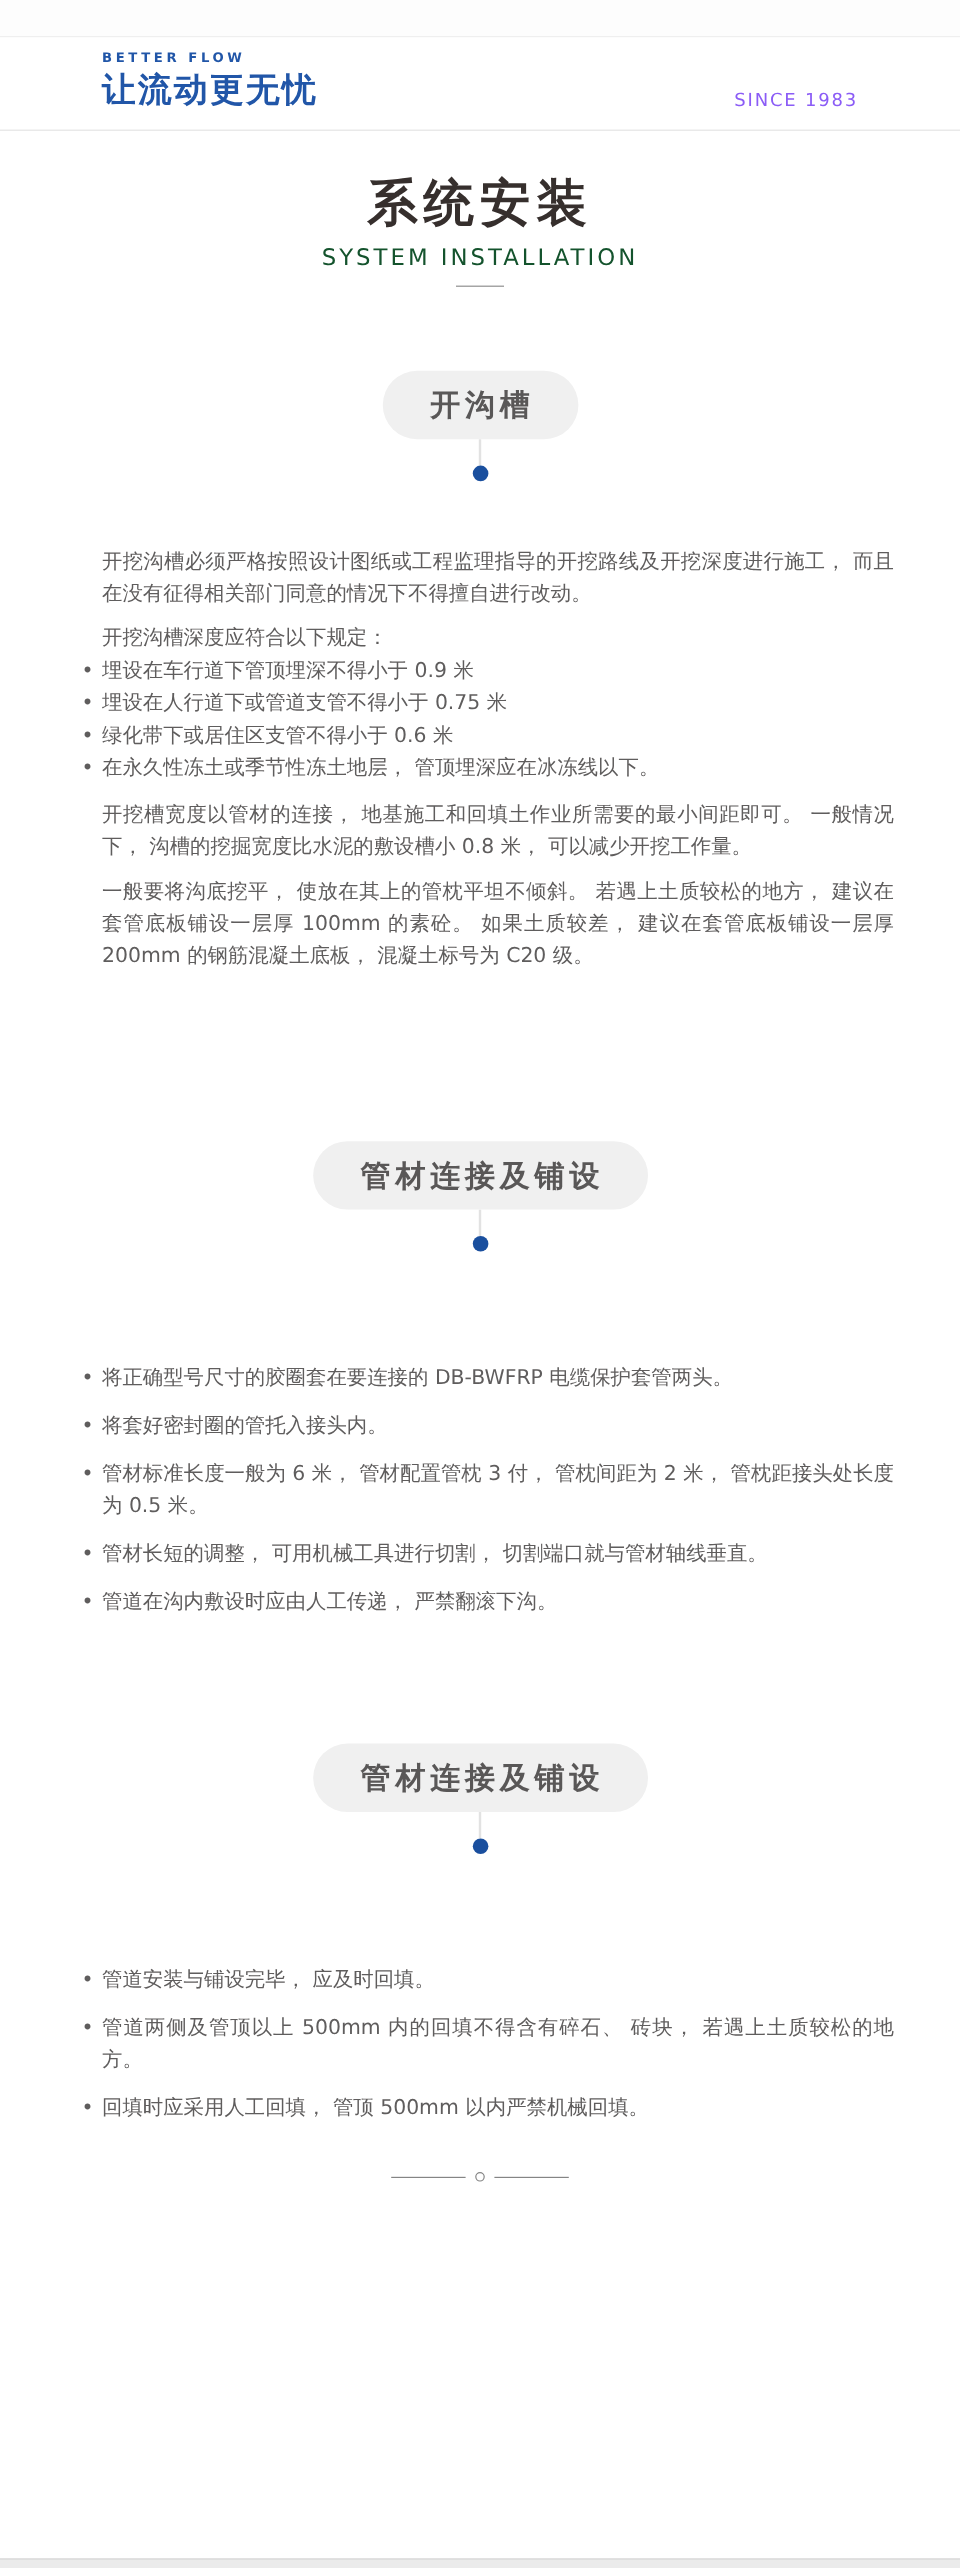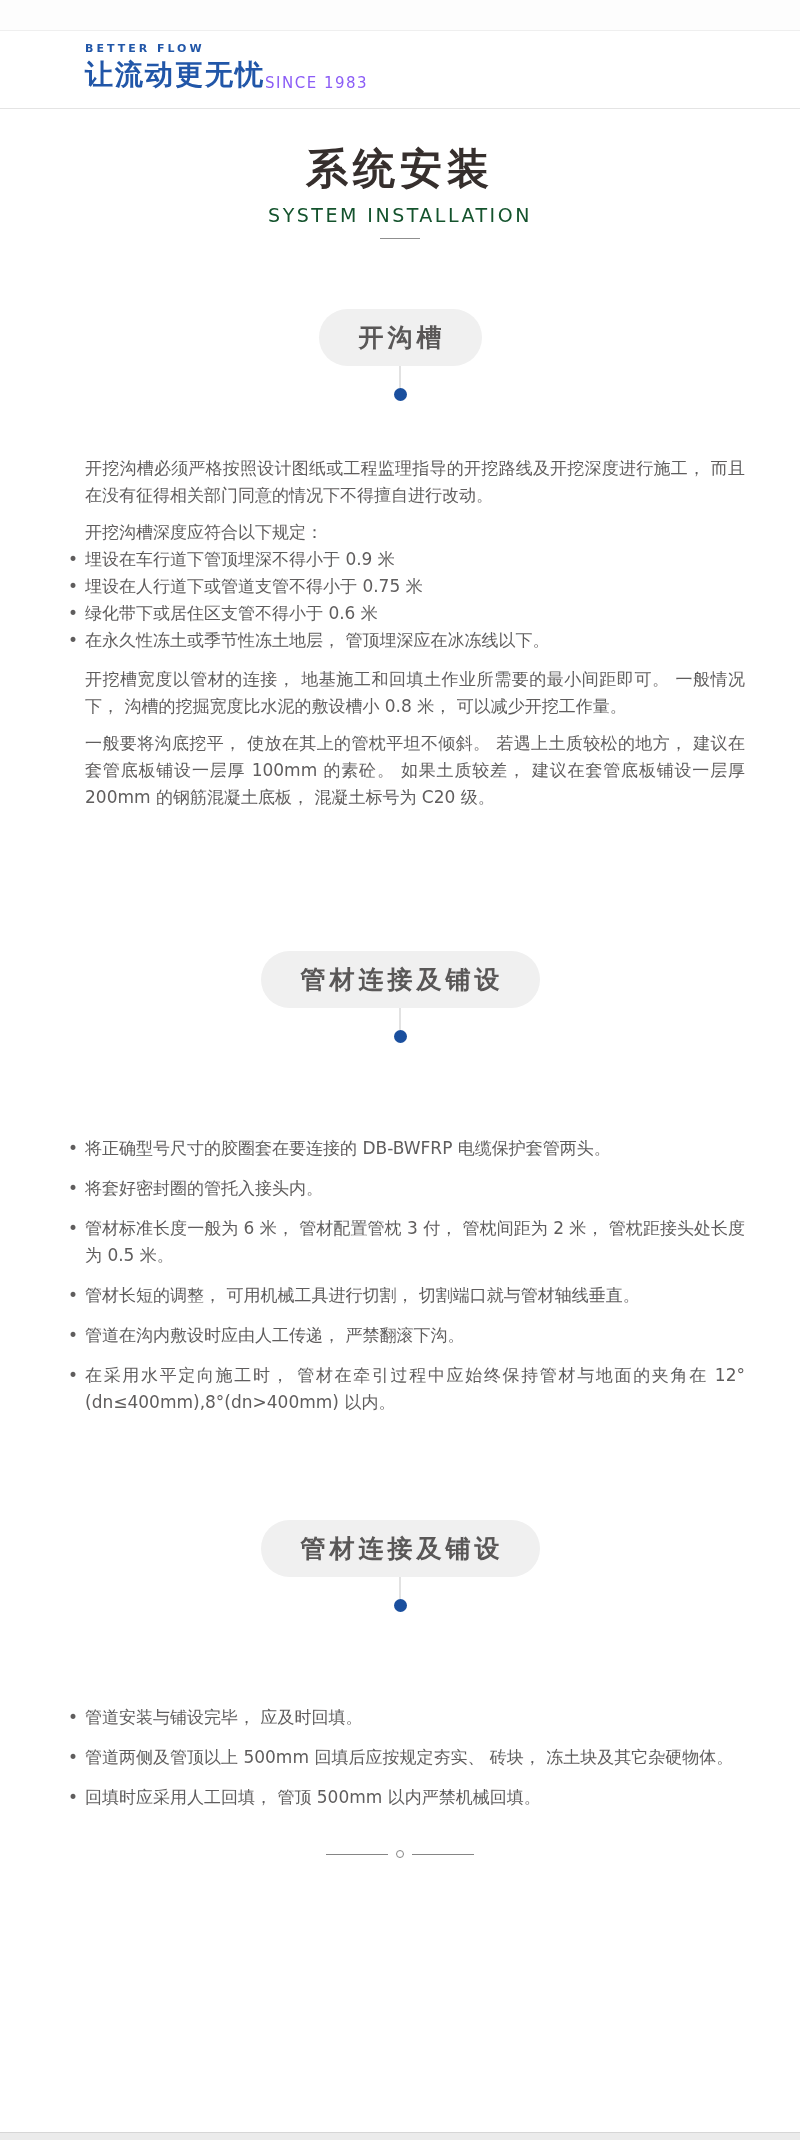--- a/index.html
+++ b/index.html
@@ -6,21 +6,21 @@
   html,body { background:#f5f5f5; }
   body { font-family:"DejaVu Sans","Liberation Sans",sans-serif; }
   .page {
     position:relative; width:800px; height:2140px; margin:0 auto;
     background:#ffffff; overflow:hidden;
   }
   .top-hairline { height:31px; border-bottom:1px solid #efefef; background:#fdfdfd; }
 
   
   .header {
-    display:flex; justify-content:flex-start; align-items:flex-end;
+    display:flex; justify-content:space-between; align-items:flex-end;
     padding:11px 85px 16px 85px; border-bottom:1px solid #e4e4e4;
   }
   .brand { display:flex; flex-direction:column; }
   .brand-tagline {
     color:#2156a8; font-size:11px; font-weight:700; letter-spacing:3px;
   }
   .brand-logo {
     color:#2156a8; font-size:28px; font-weight:800; letter-spacing:2px;
     line-height:34px; margin-top:3px;
   }
@@ -128,34 +128,33 @@
     <div class="dot"></div>
   </div>
   <div class="content mt-content2">
     <ul class="blist spaced">
 
     <li>将正确型号尺寸的胶圈套在要连接的 DB-BWFRP 电缆保护套管两头。</li>
         <li>将套好密封圈的管托入接头内。</li>
         <li>管材标准长度一般为 6 米， 管材配置管枕 3 付， 管枕间距为 2 米， 管枕距接头处长度为 0.5 米。</li>
         <li>管材长短的调整， 可用机械工具进行切割， 切割端口就与管材轴线垂直。</li>
         <li>管道在沟内敷设时应由人工传递， 严禁翻滚下沟。</li>
-        <li>在采用水平定向施工时， 管材在牵引过程中应始终保持管材与地面的夹角在 12°(dn≤400mm),8°(dn&gt;400mm) 以内。</li>
       </ul>
   </div>
 
   <div class="section-head mt-badge3">
     <span class="badge">管材连接及铺设</span>
     <div class="connector"></div>
     <div class="dot"></div>
   </div>
   <div class="content mt-content3">
     <ul class="blist spaced">
 
     <li>管道安装与铺设完毕， 应及时回填。</li>
-        <li>管道两侧及管顶以上 500mm 回填后应按规定夯实、 砖块， 冻土块及其它杂硬物体。</li>
+        <li>管道两侧及管顶以上 500mm 内的回填不得含有碎石、 砖块， 若遇上土质较松的地方。</li>
         <li>回填时应采用人工回填， 管顶 500mm 以内严禁机械回填。</li>
       </ul>
   </div>
 
   <div class="footer-divider">
     <span class="line"></span>
     <span class="ring"></span>
     <span class="line"></span>
   </div>
 

